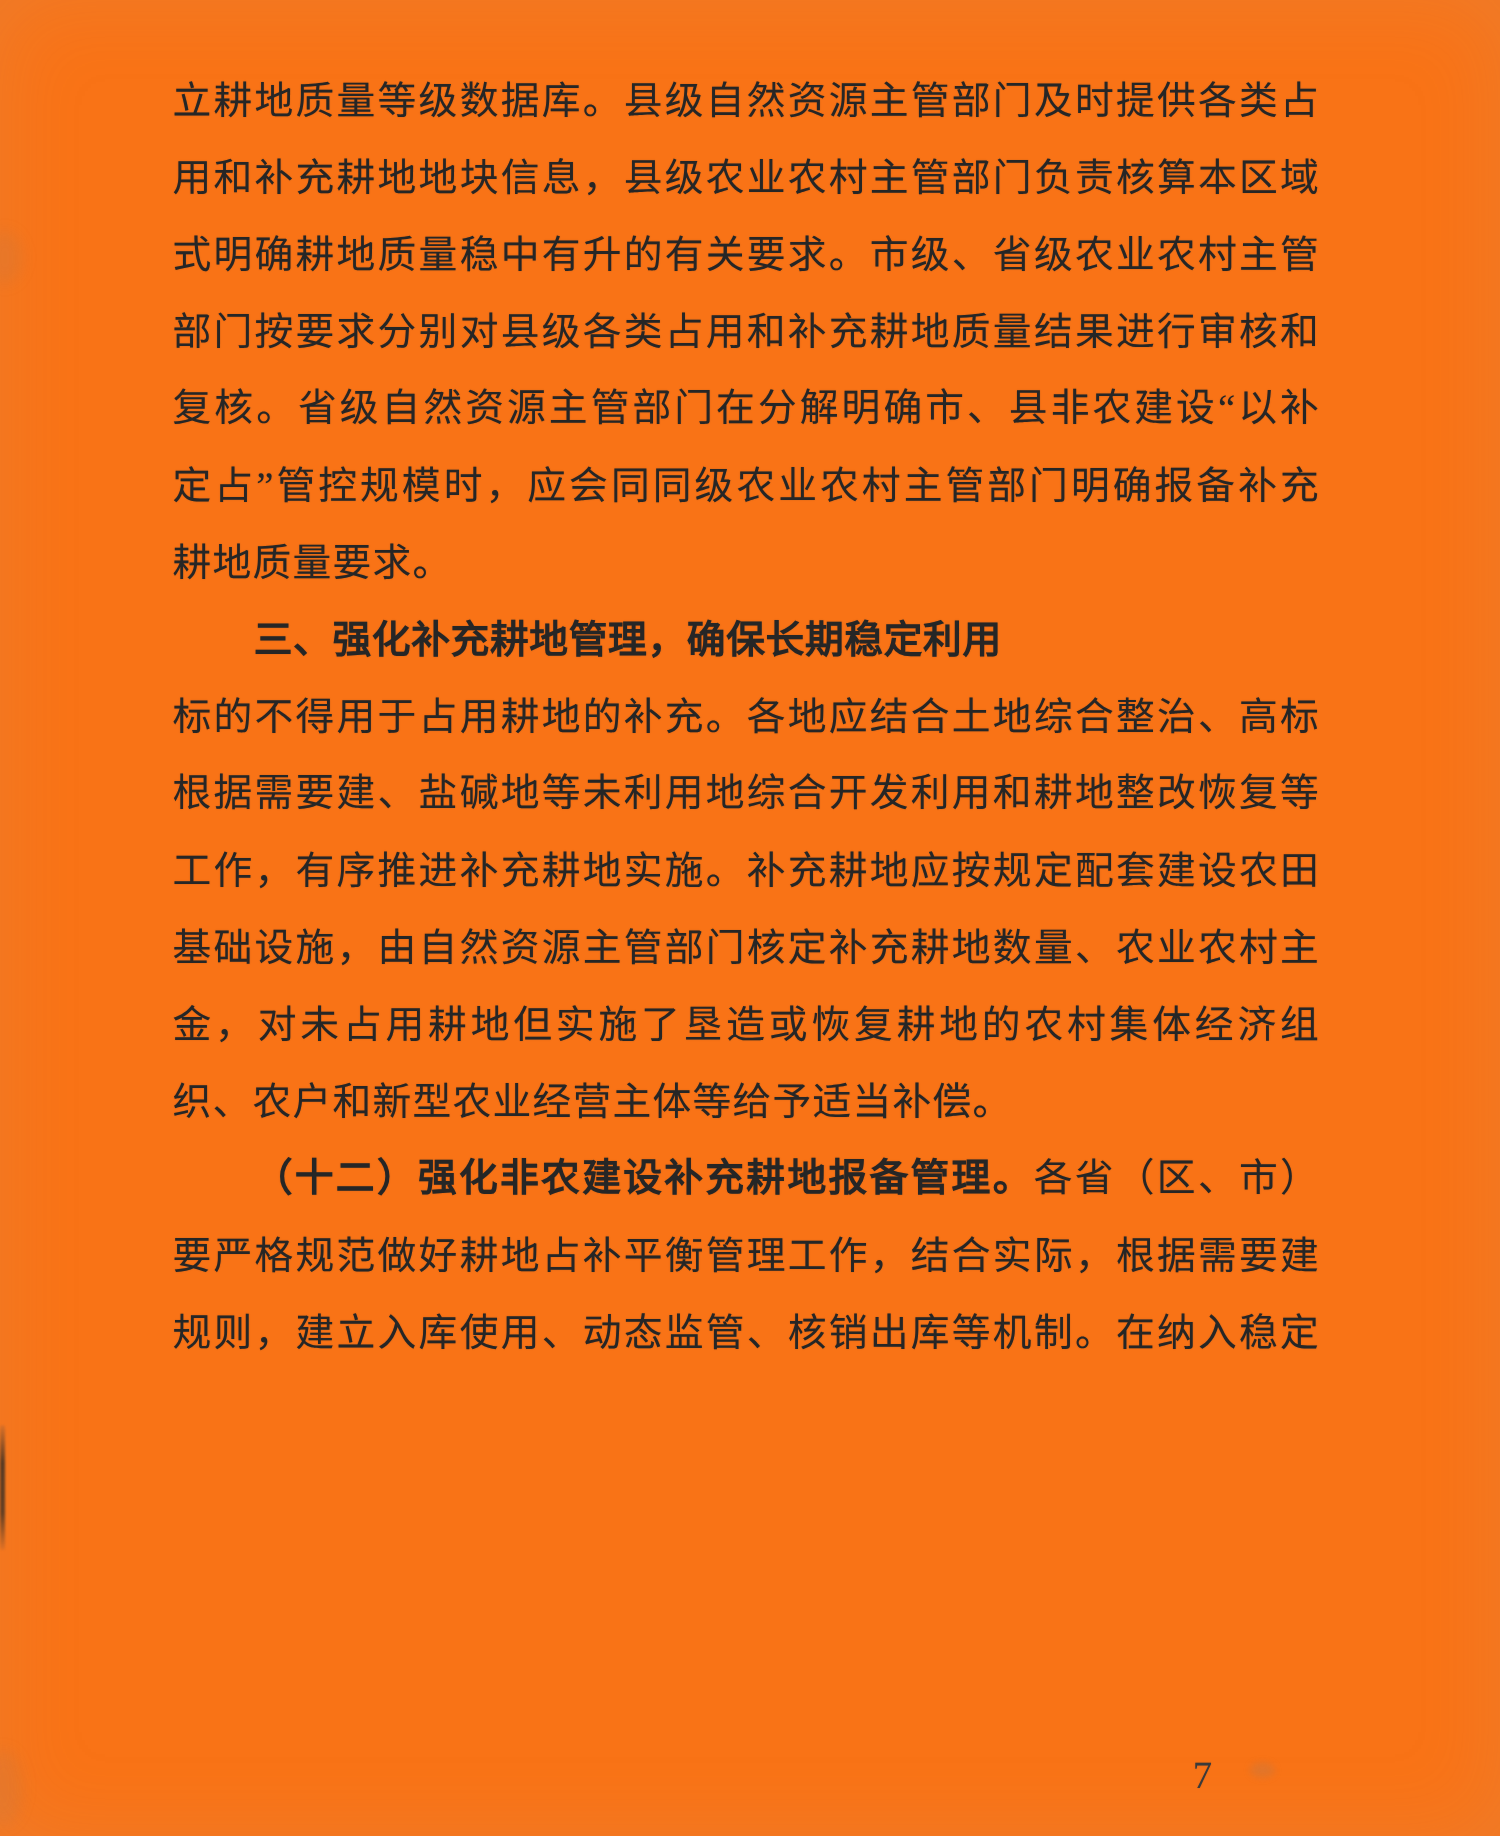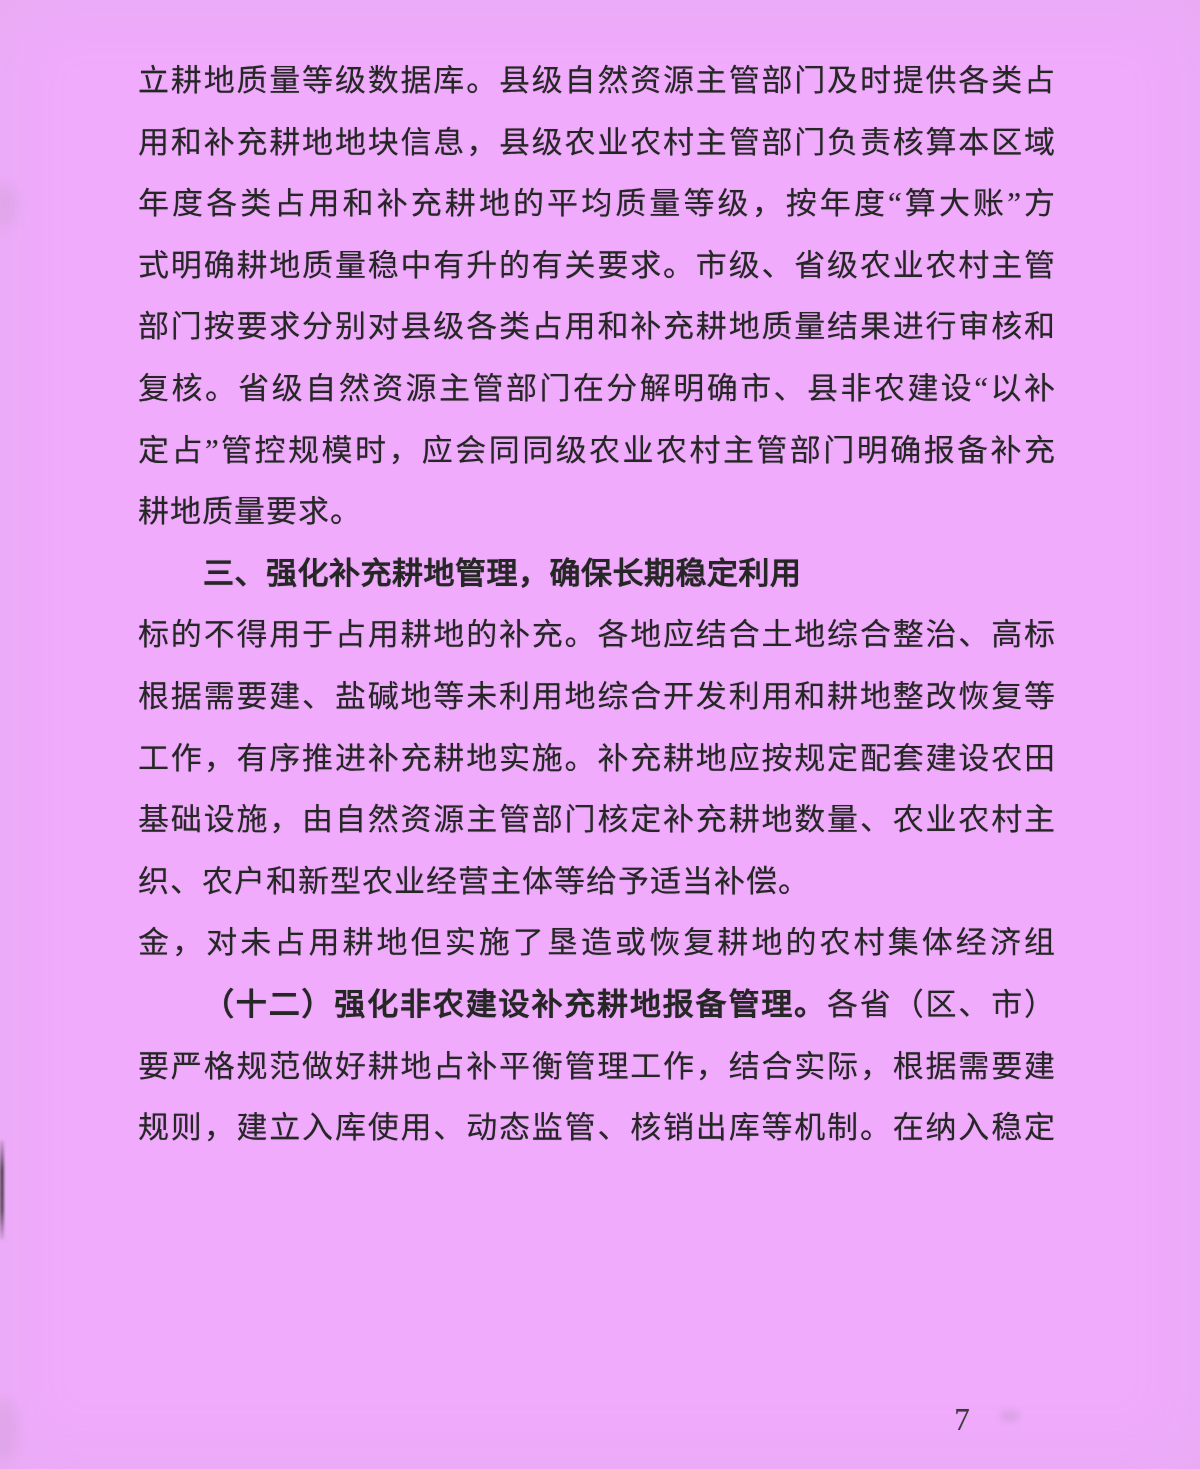--- a/index.html
+++ b/index.html
@@ -72,37 +72,36 @@
     filter: blur(6px);
     border-radius: 50%;
   }
   .smudge.s1 { left: -10px; top: 185px; width: 28px; height: 42px; }
   .smudge.s2 { left: 1000px; top: 1410px; width: 20px; height: 12px; background: rgba(130,130,125,0.18); filter: blur(3px); }
   .smudge.s3 { left: -12px; top: 1400px; width: 30px; height: 60px; }
 </style>
 </head>
 <body>
 
-<div class="page" style="background: #f0abfc;">
+<div class="page" style="background: #f97316;">
   <div class="doc-body" style="color: rgb(38, 38, 38);">
       <div class="line body justify"><span class="run">立耕地质量等级数据库。县级自然资源主管部门及时提供各类占</span></div>
       <div class="line body justify"><span class="run">用和补充耕地地块信息，县级农业农村主管部门负责核算本区域</span></div>
-      <div class="line body justify"><span class="run">年度各类占用和补充耕地的平均质量等级，按年度“算大账”方</span></div>
       <div class="line body justify"><span class="run">式明确耕地质量稳中有升的有关要求。市级、省级农业农村主管</span></div>
       <div class="line body justify"><span class="run">部门按要求分别对县级各类占用和补充耕地质量结果进行审核和</span></div>
       <div class="line body justify"><span class="run">复核。省级自然资源主管部门在分解明确市、县非农建设“以补</span></div>
       <div class="line body justify"><span class="run">定占”管控规模时，应会同同级农业农村主管部门明确报备补充</span></div>
       <div class="line body"><span class="run">耕地质量要求。</span></div>
       <div class="line heading indent"><span class="run bold">三、强化补充耕地管理，确保长期稳定利用</span></div>
       <div class="line body justify"><span class="run">标的不得用于占用耕地的补充。各地应结合土地综合整治、高标</span></div>
       <div class="line body justify"><span class="run">根据需要建、盐碱地等未利用地综合开发利用和耕地整改恢复等</span></div>
       <div class="line body justify"><span class="run">工作，有序推进补充耕地实施。补充耕地应按规定配套建设农田</span></div>
       <div class="line body justify"><span class="run">基础设施，由自然资源主管部门核定补充耕地数量、农业农村主</span></div>
+      <div class="line body justify"><span class="run">金，对未占用耕地但实施了垦造或恢复耕地的农村集体经济组</span></div>
       <div class="line body"><span class="run">织、农户和新型农业经营主体等给予适当补偿。</span></div>
-      <div class="line body justify"><span class="run">金，对未占用耕地但实施了垦造或恢复耕地的农村集体经济组</span></div>
       <div class="line body justify indent"><span class="run bold">（十二）强化非农建设补充耕地报备管理。</span><span class="run">各省（区、市）</span></div>
       <div class="line body justify"><span class="run">要严格规范做好耕地占补平衡管理工作，结合实际，根据需要建</span></div>
       <div class="line body justify"><span class="run">规则，建立入库使用、动态监管、核销出库等机制。在纳入稳定</span></div>
     </div>
   <div class="page-number">7</div>
   <div class="edge-mark"></div>
   <div class="smudge s1"></div>
   <div class="smudge s2"></div>
   <div class="smudge s3"></div>
 </div>

